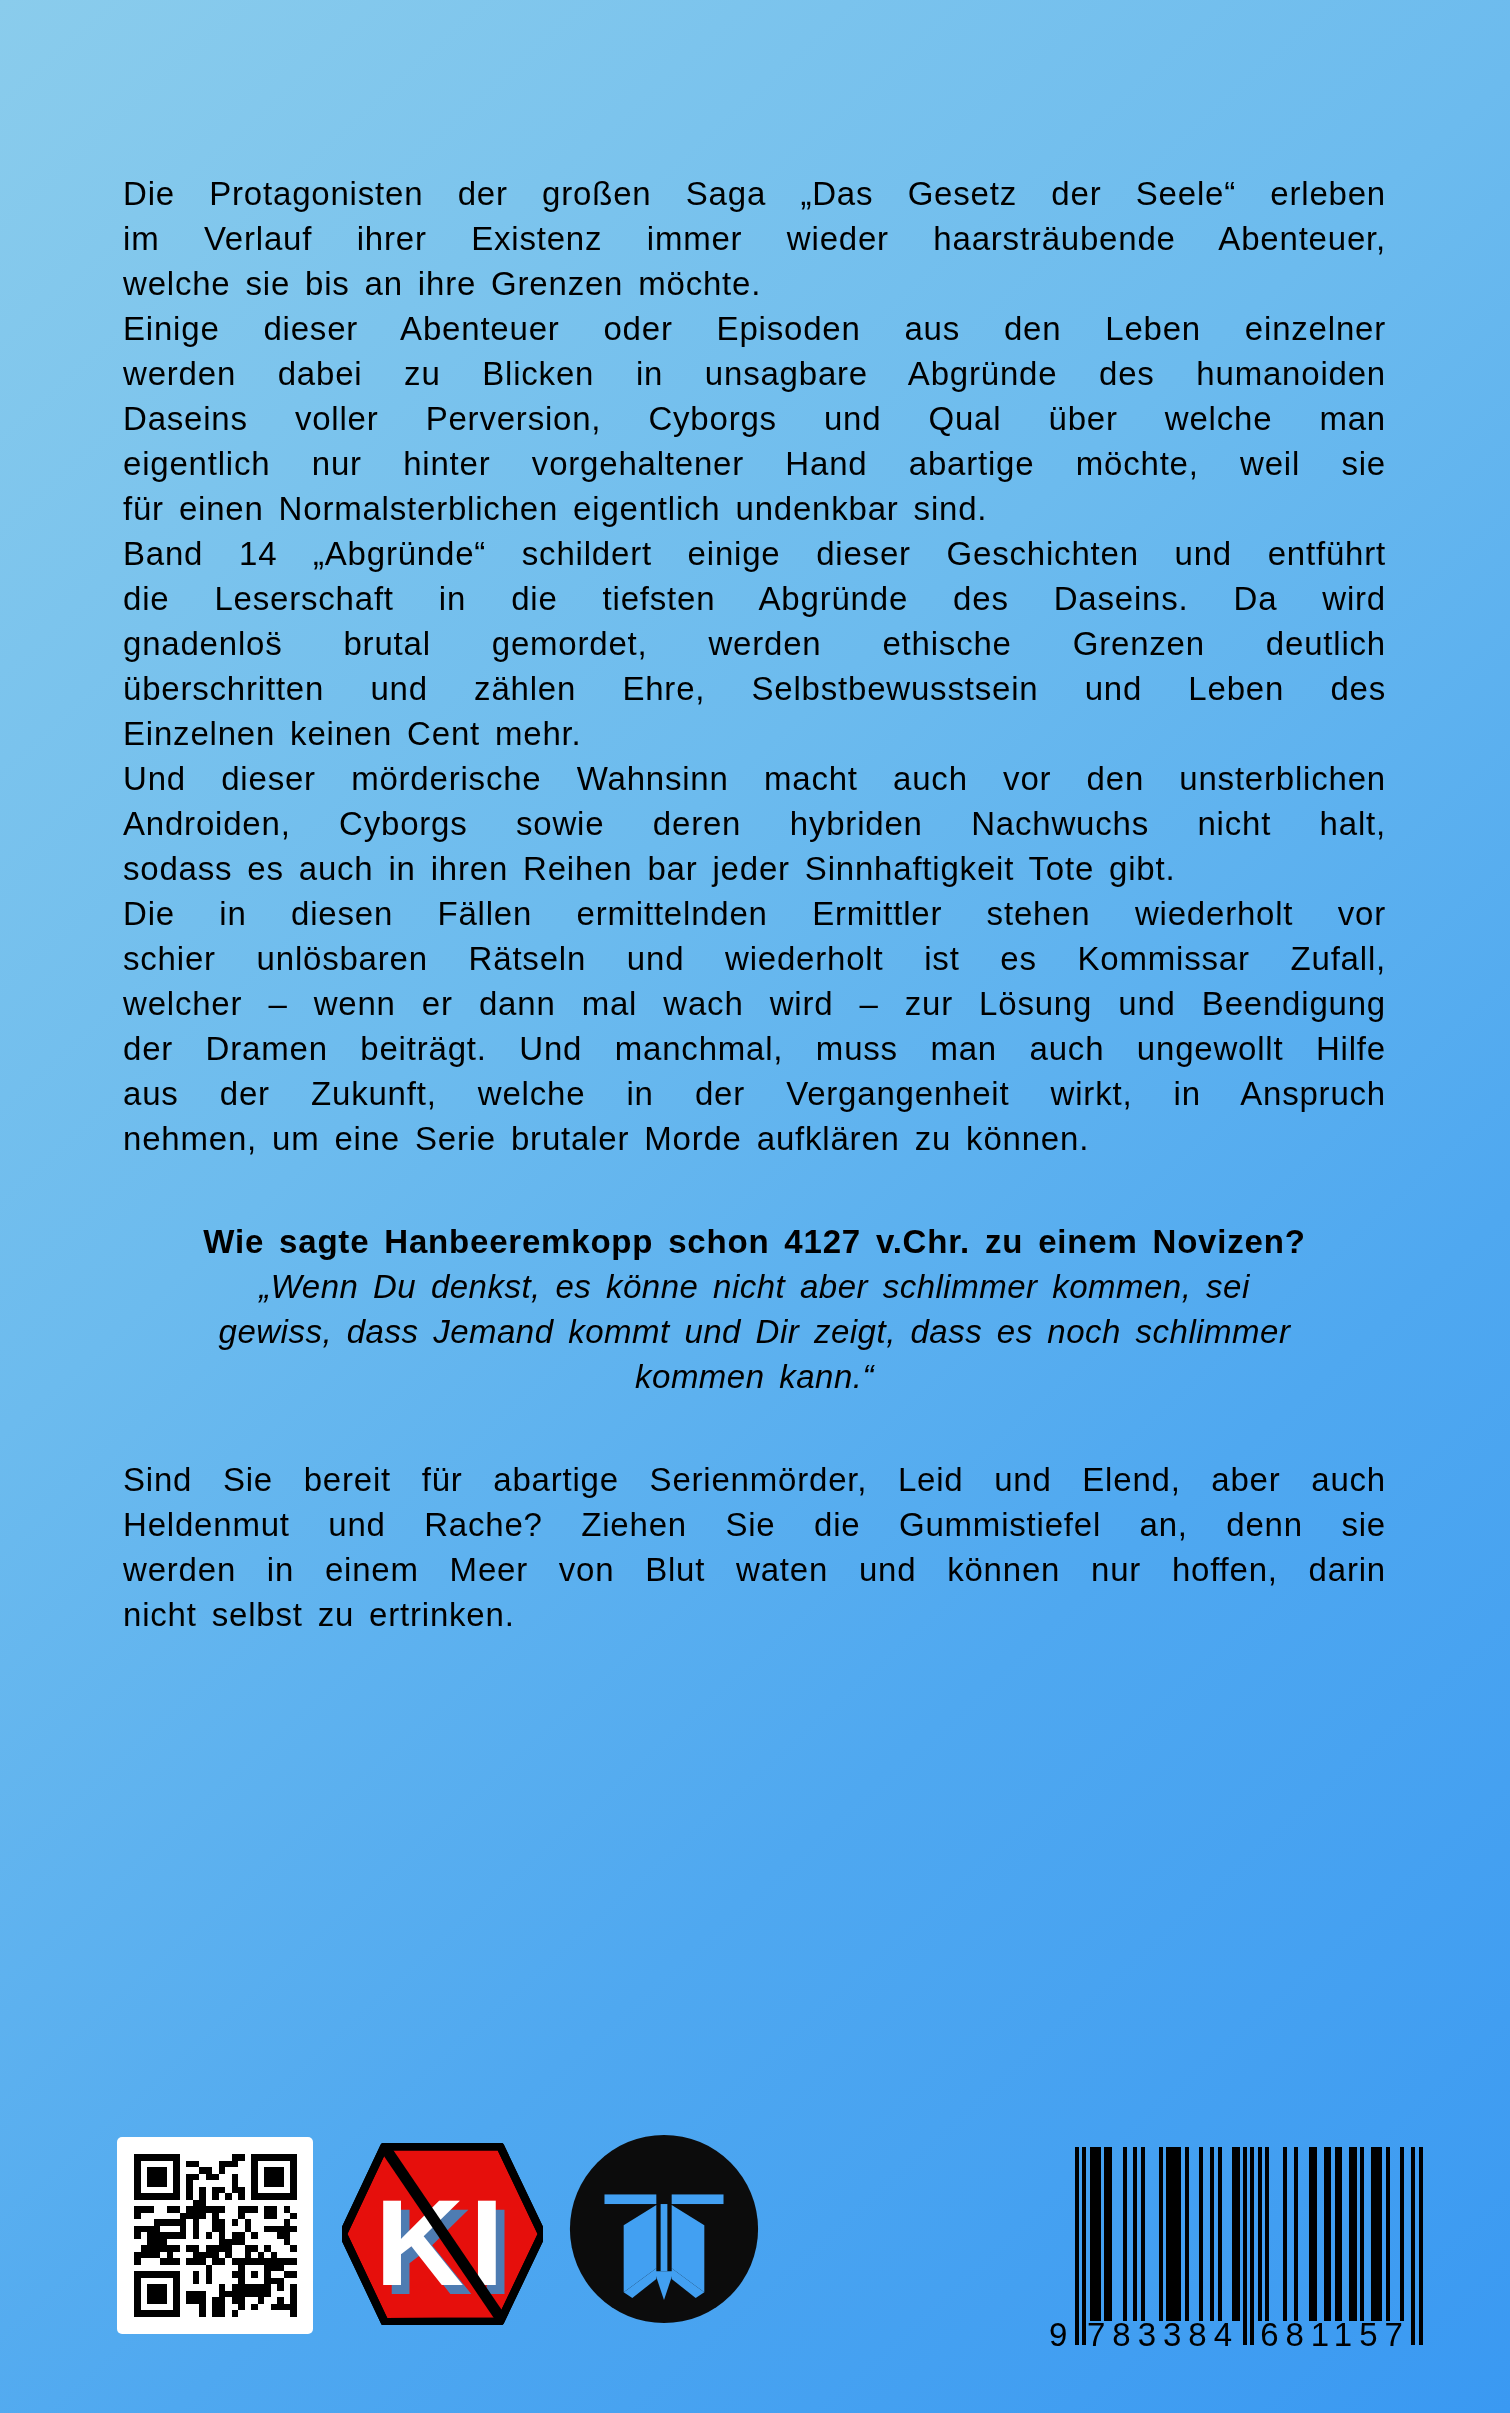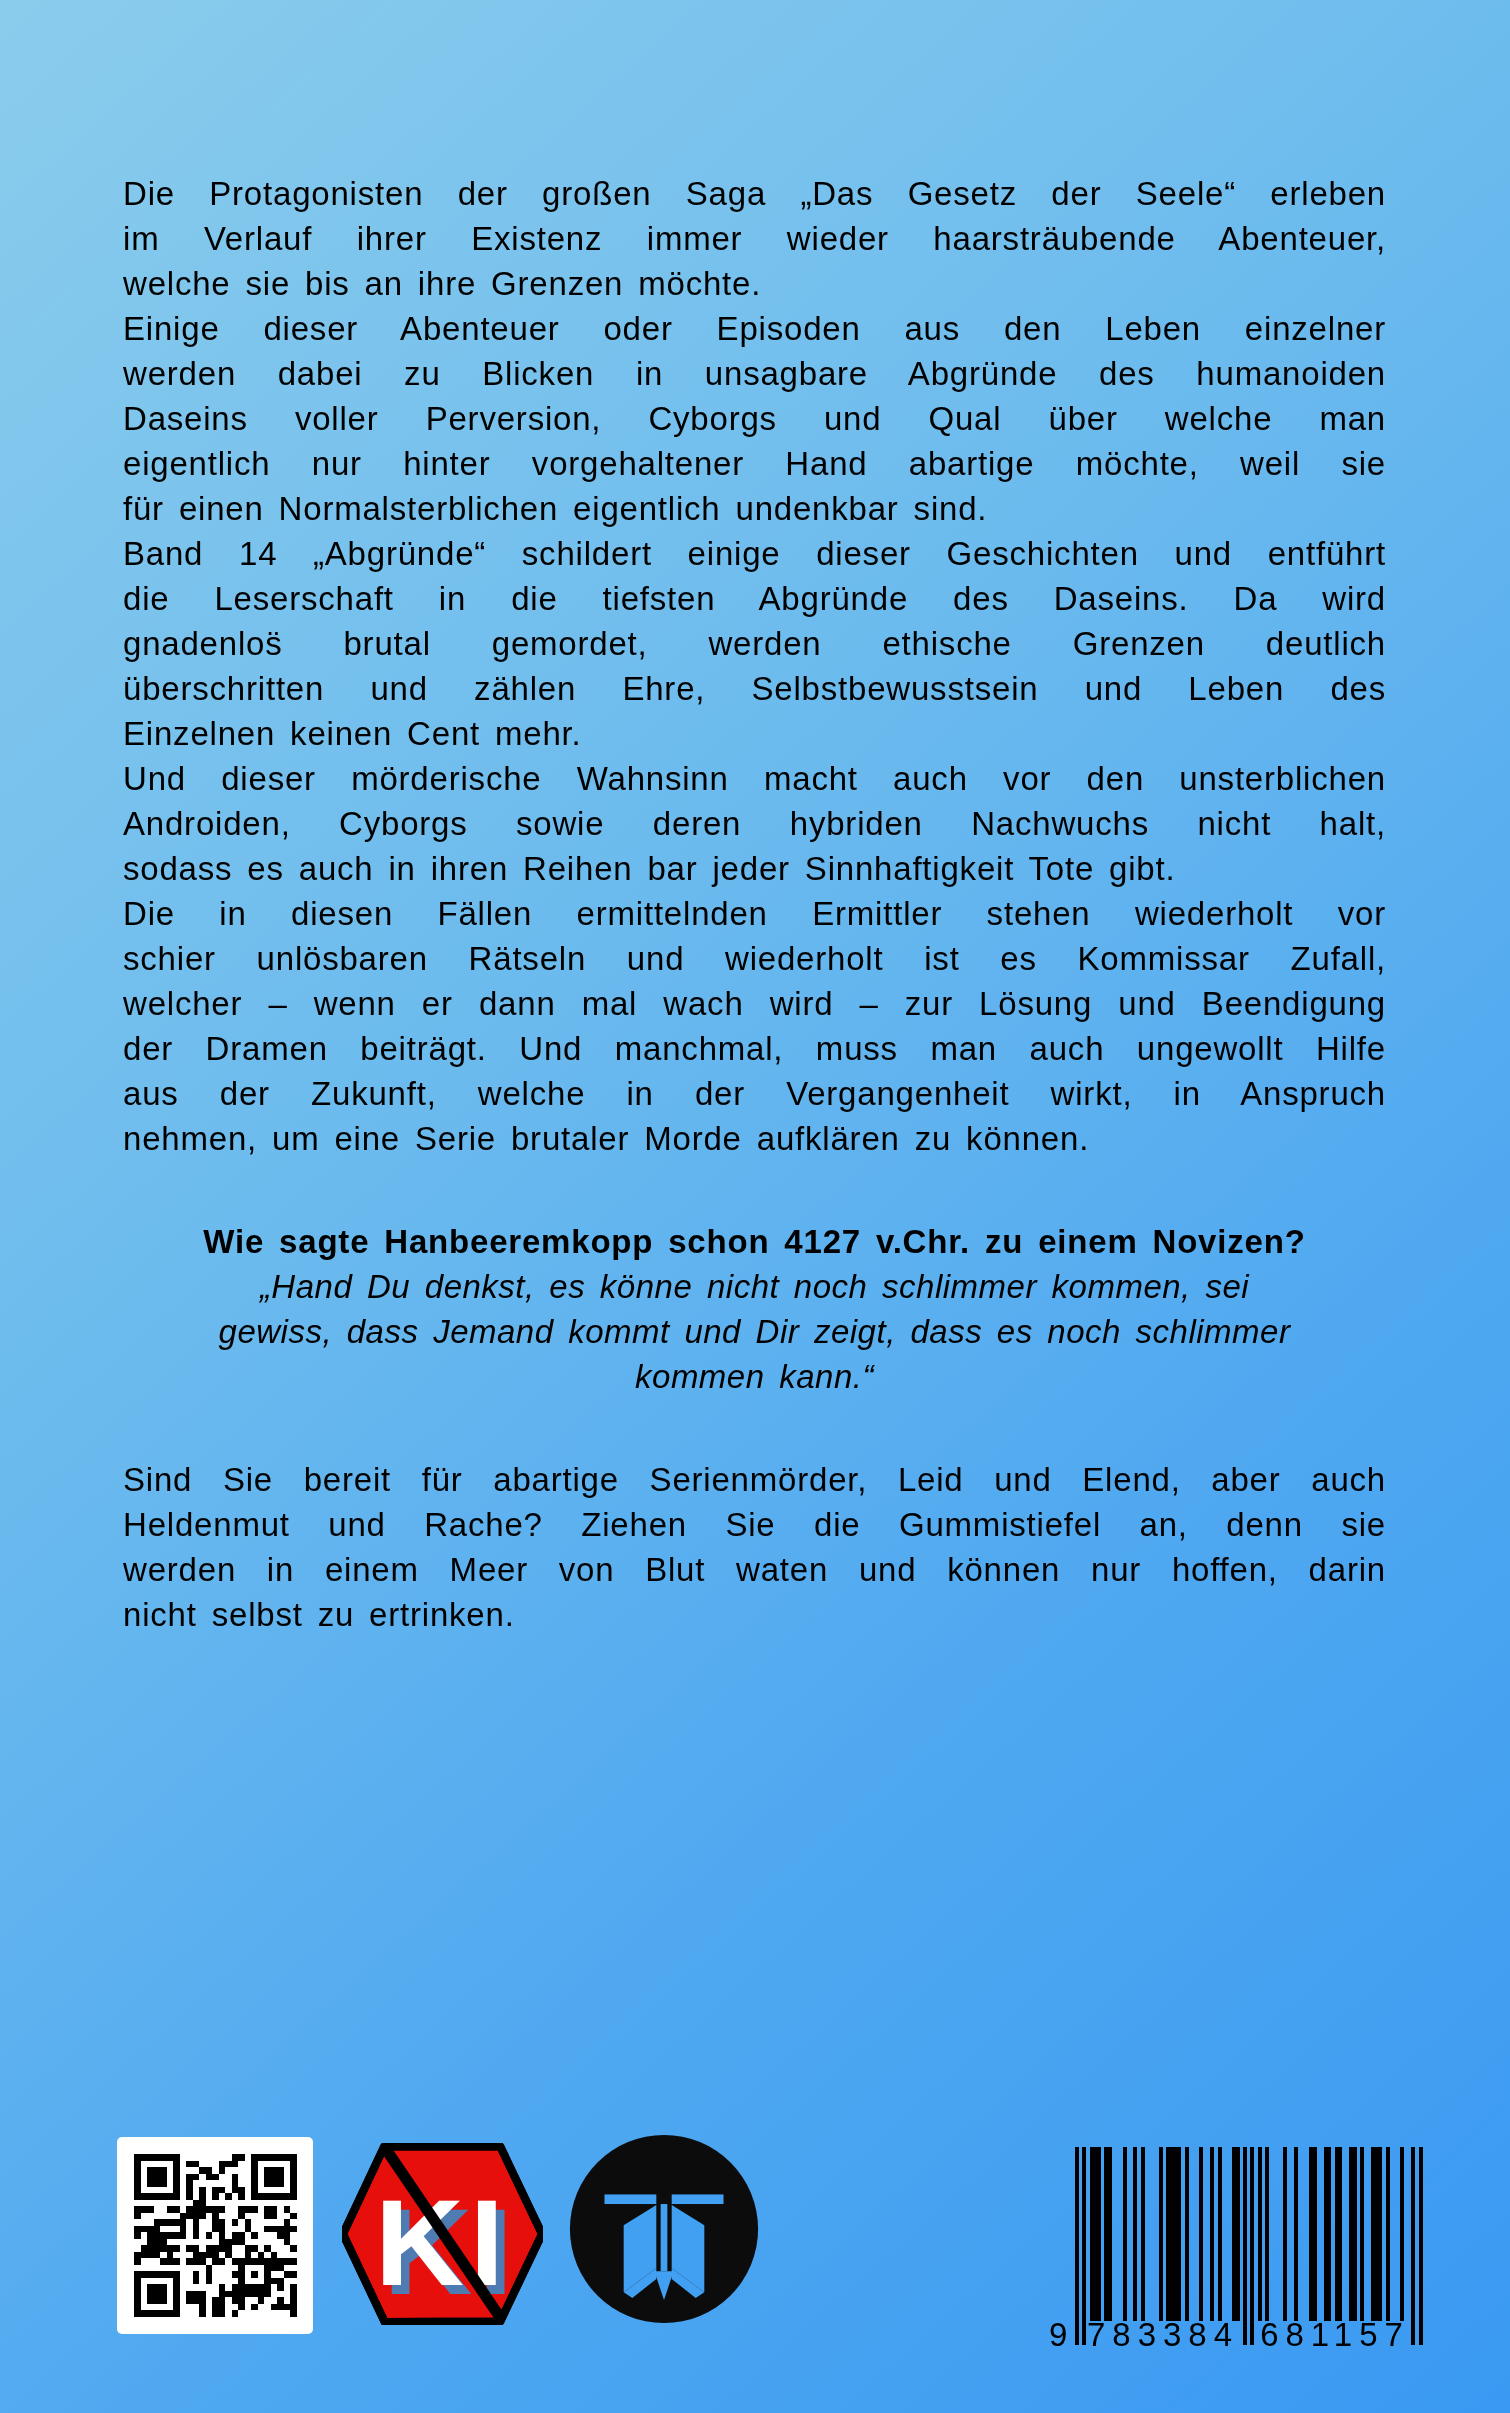--- a/index.html
+++ b/index.html
@@ -79,21 +79,21 @@
         <div class="line j">schier unlösbaren Rätseln und wiederholt ist es Kommissar Zufall,</div>
         <div class="line j">welcher – wenn er dann mal wach wird – zur Lösung und Beendigung</div>
         <div class="line j">der Dramen beiträgt. Und manchmal, muss man auch ungewollt Hilfe</div>
         <div class="line j">aus der Zukunft, welche in der Vergangenheit wirkt, in Anspruch</div>
         <div class="line last">nehmen, um eine Serie brutaler Morde aufklären zu können.</div>
       </div>
       <div class="para left gap">
         <div class="line">Wie sagte Hanbeeremkopp schon 4127 v.Chr. zu einem Novizen?</div>
       </div>
       <div class="para center italic">
-        <div class="line">„Hand Du denkst, es könne nicht noch schlimmer kommen, sei</div>
+        <div class="line">„Wenn Du denkst, es könne nicht aber schlimmer kommen, sei</div>
         <div class="line">gewiss, dass Jemand kommt und Dir zeigt, dass es noch schlimmer</div>
         <div class="line">kommen kann.“</div>
       </div>
       <div class="para justify gap">
         <div class="line j">Sind Sie bereit für abartige Serienmörder, Leid und Elend, aber auch</div>
         <div class="line j">Heldenmut und Rache? Ziehen Sie die Gummistiefel an, denn sie</div>
         <div class="line j">werden in einem Meer von Blut waten und können nur hoffen, darin</div>
         <div class="line last">nicht selbst zu ertrinken.</div>
       </div>
     </main>

